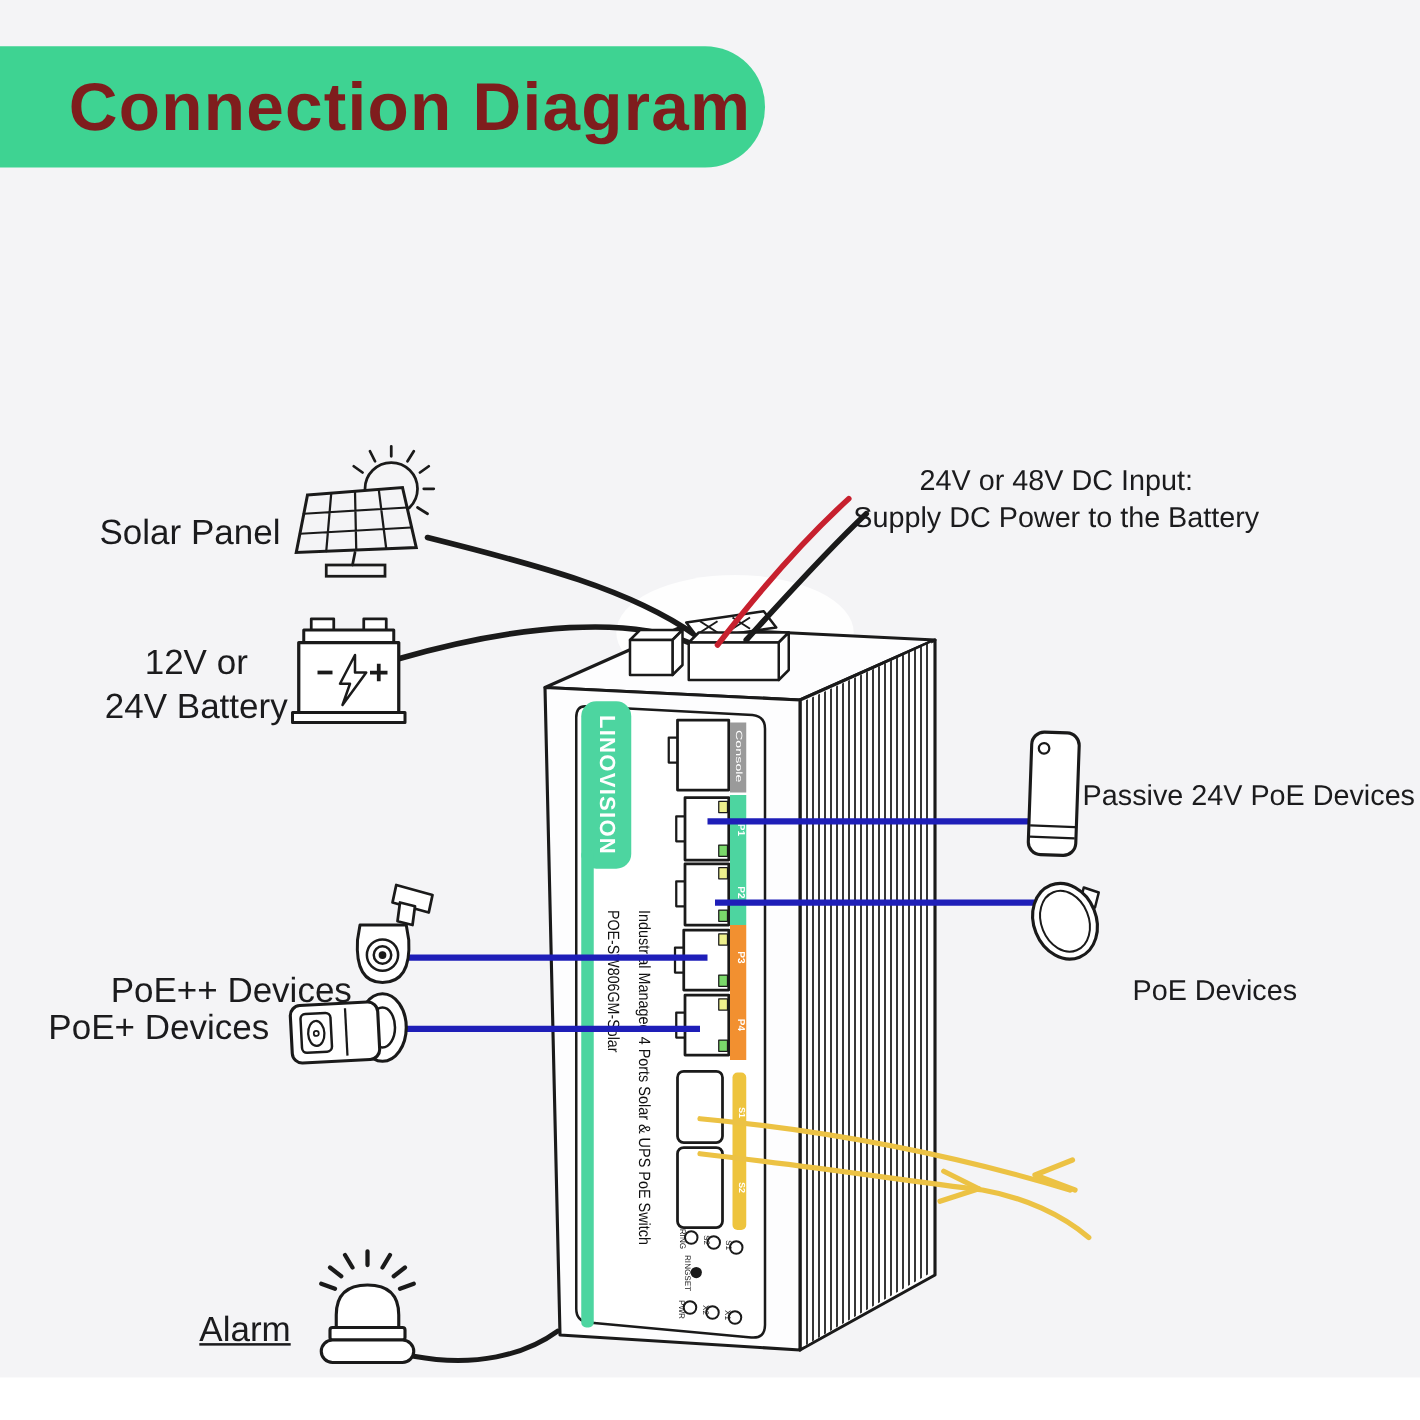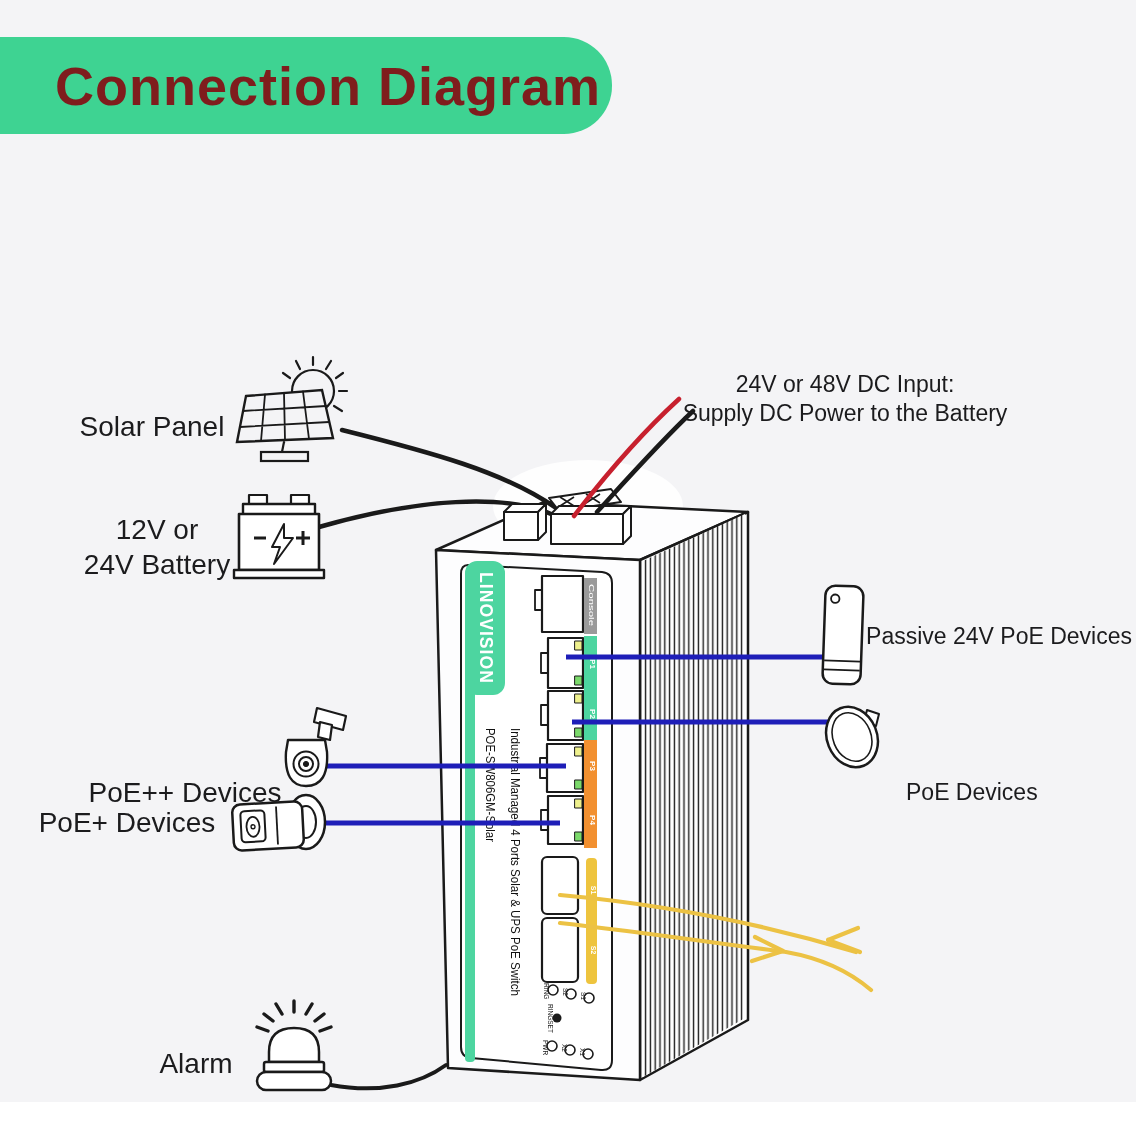--- a/index.html
+++ b/index.html
@@ -216,19 +216,19 @@
     <div>24V Battery</div>
   </div>
 
   <div class="lbl center small" style="left:845px;top:399px;">
     <div>24V or 48V DC Input:</div>
     <div>Supply DC Power to the Battery</div>
   </div>
 
   <div class="lbl center" style="left:185px;top:792px;">PoE++ Devices</div>
   <div class="lbl center" style="left:127px;top:822px;">PoE+ Devices</div>
-  <div class="lbl center" style="left:196px;top:1063px;">Alarm</div>
+  <div class="lbl center" style="left:196px;top:1063px;text-decoration:underline;">Alarm</div>
 
   <div class="lbl vmid small" style="right:4px;top:636px;position:absolute;">Passive 24V PoE Devices</div>
   <div class="lbl vmid small" style="left:906px;top:744px;margin-top:48px;">PoE Devices</div>
 
   <div class="bottom-white"></div>
 </div>
 
 </body></html>

